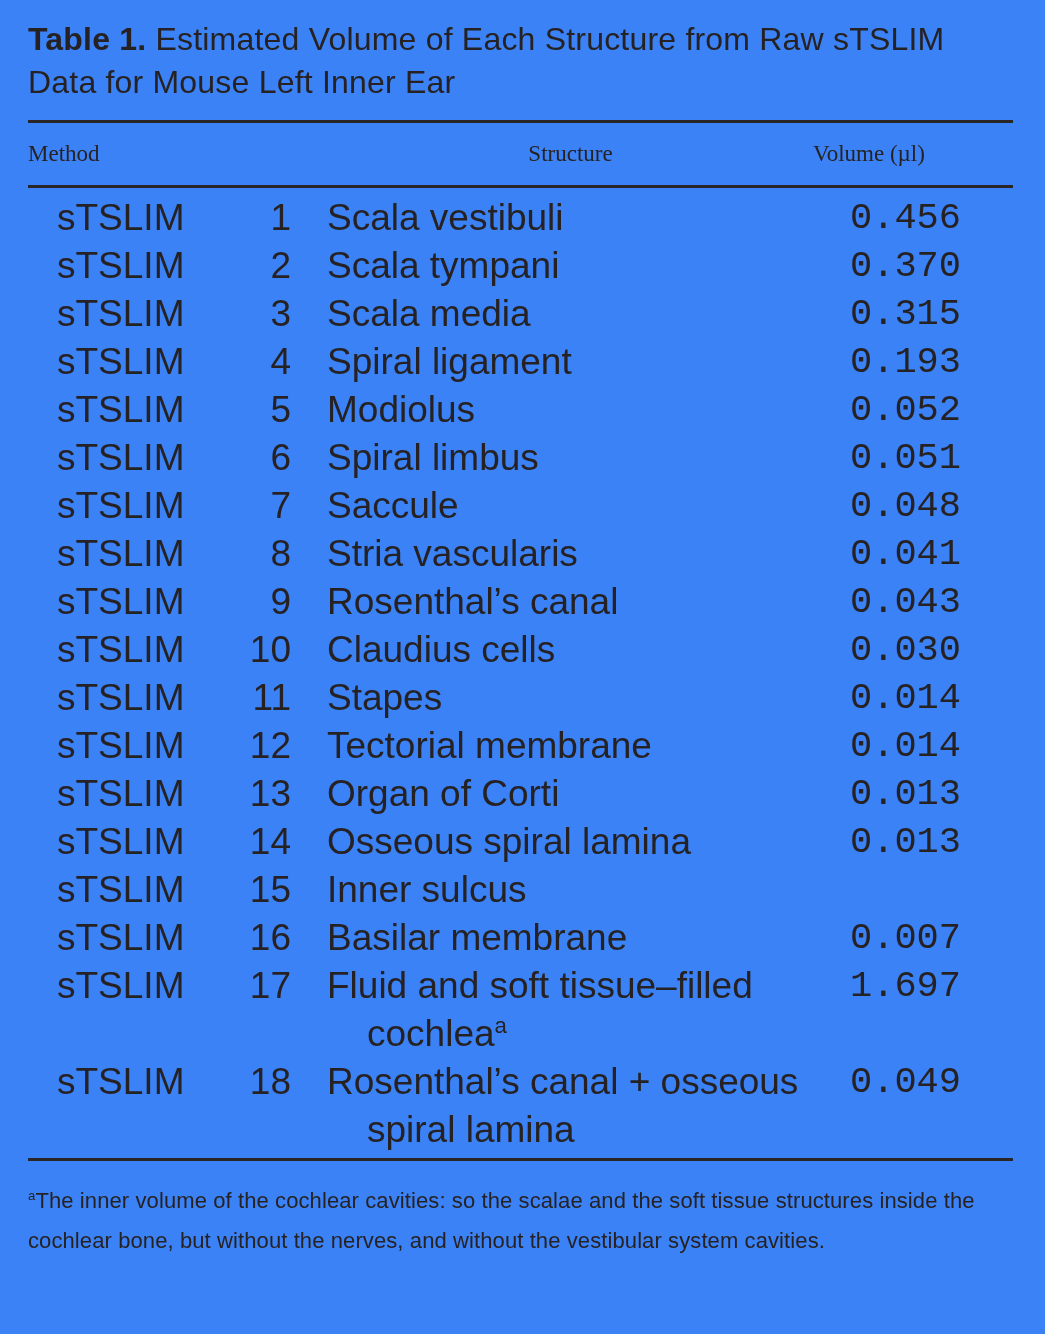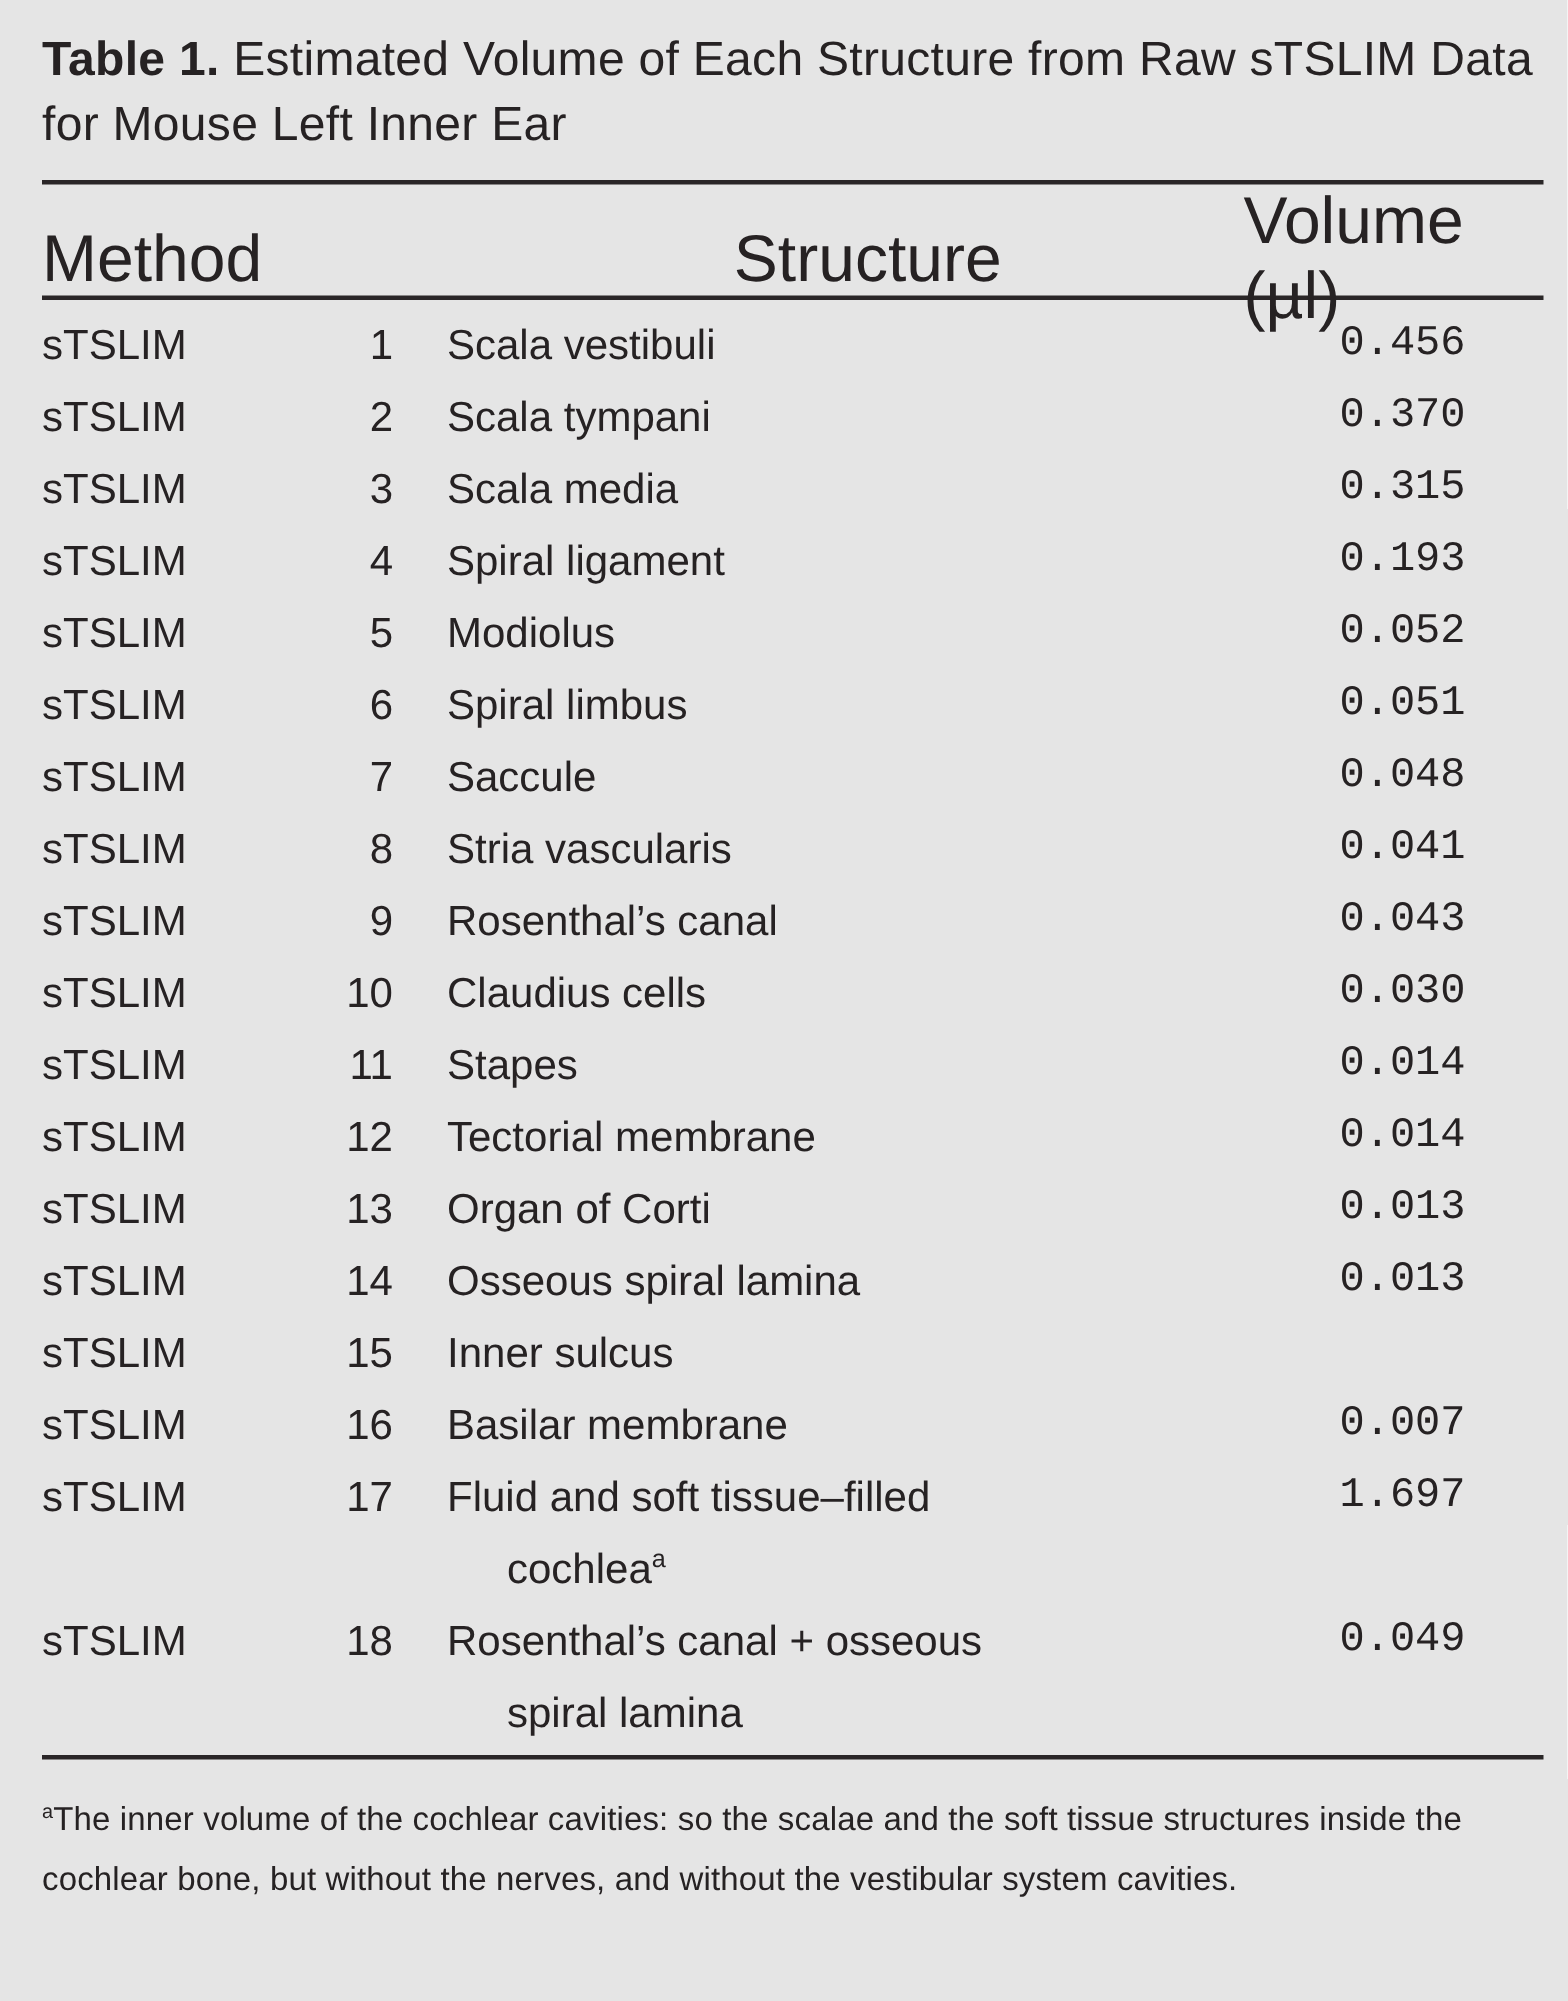--- a/index.html
+++ b/index.html
@@ -1,55 +1,57 @@
 <!DOCTYPE html>
 <html><head>
 <meta charset="utf-8">
 <style>
   html, body { margin: 0; padding: 0; background: #ffffff; }
   .page {
     position: relative;
     width: 1045px;
     height: 1334px;
     box-sizing: border-box;
-    background: #e5e5e5;
+    background: #3b82f6;
     color: #262223;
     font-family: "Liberation Sans", "DejaVu Sans", sans-serif;
-    padding: 14px 16px 0 28px;
+    padding: 14px 32px 0 28px;
   }
   .title {
     font-size: 32px;
     line-height: 43px;
     letter-spacing: 0.2px;
     margin: 4px 0 0 0;
   }
   .title .title-label { font-weight: 700; }
   .rule {
     border: none;
     border-top: 3px solid #2a2627;
     margin: 0;
   }
   .rule-top { margin-top: 16px; }
   .header-row {
     display: grid;
     grid-template-columns: 300px 1fr 200px;
     align-items: center;
-    height: 74px;
-    font-size: 44px;
+    height: 62px;
+    font-size: 23px;
+    font-family: Liberation Serif, serif;
   }
   .hdr-method { text-align: left; }
   .hdr-structure { text-align: center; }
   .hdr-volume { text-align: left; padding-right: 6px; }
   .tbody { padding-top: 6px; padding-bottom: 4px; }
   .row {
     display: grid;
     grid-template-columns: 172px 62px 1fr 200px;
-    font-size: 28px;
+    font-size: 37px;
     line-height: 48px;
     align-items: start;
+    margin-left: 29px;
   }
   .cell-method { text-align: left; }
   .cell-num { text-align: right; }
   .cell-structure { padding-left: 36px; }
   .cell-structure .cont { padding-left: 40px; }
   .cell-volume { text-align: right; padding-right: 52px; font-family: Liberation Mono, monospace; }
   sup {
     font-size: 60%;
     line-height: 0;
     vertical-align: super;

